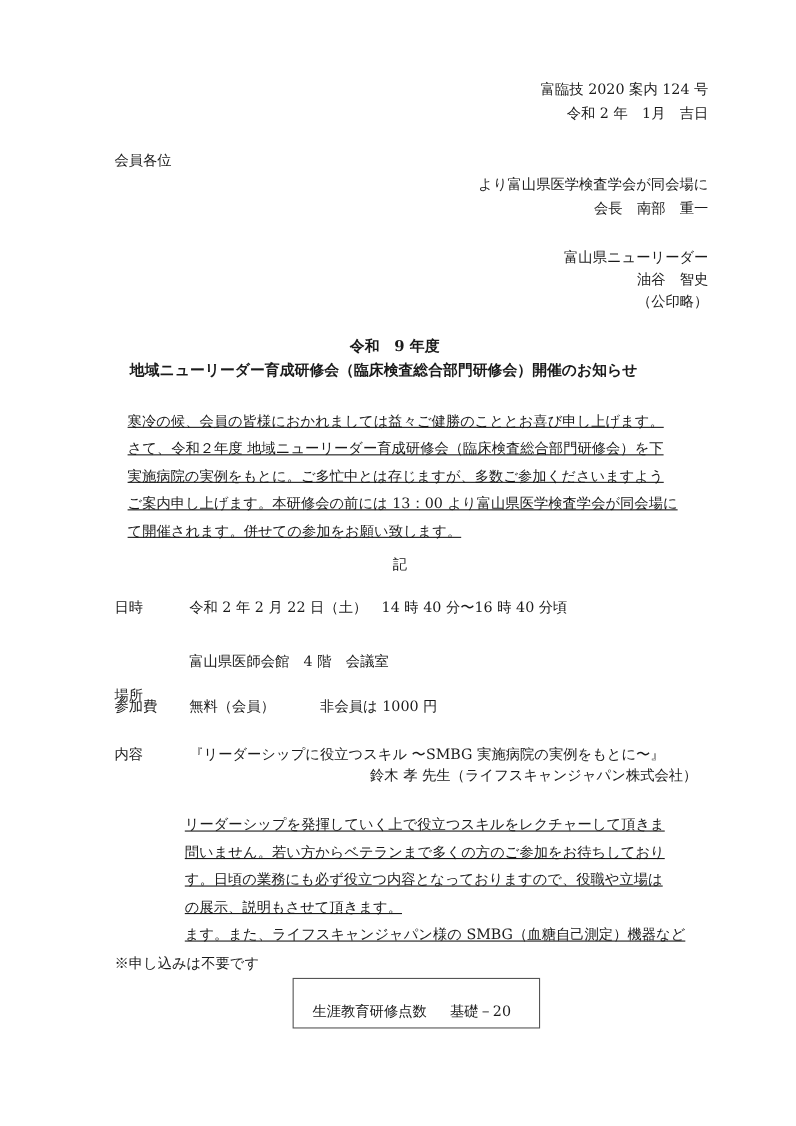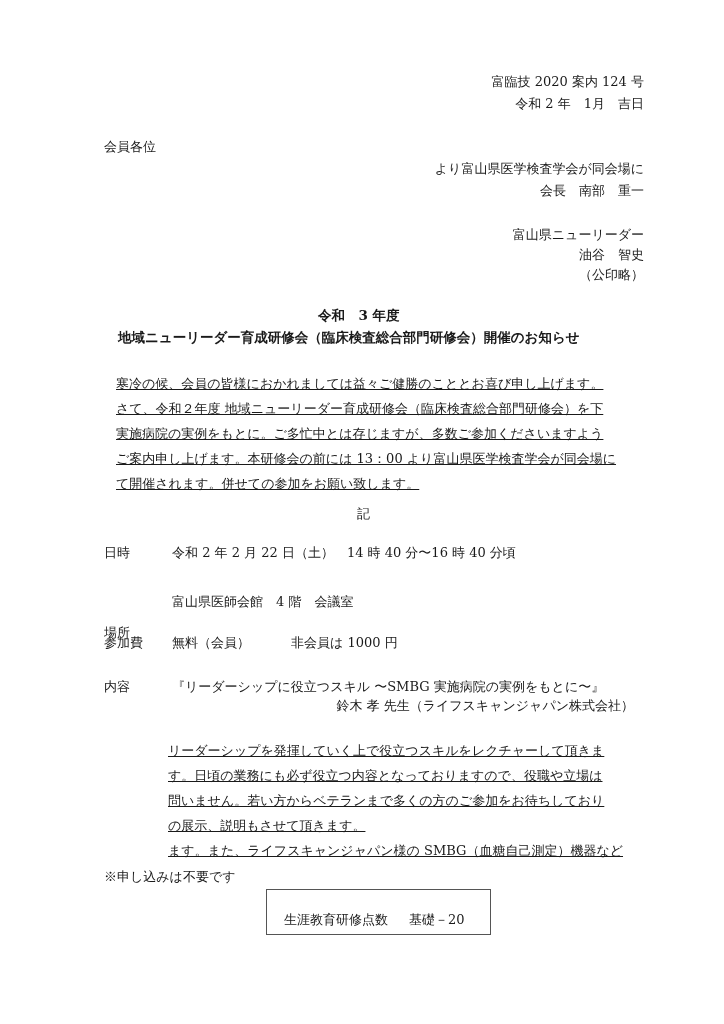--- a/index.html
+++ b/index.html
@@ -21,21 +21,21 @@
   <div class="abs r" style="right:80px; top:97px;">令和 2 年　1月　吉日</div>
 
   <div class="abs" style="left:104px; top:140px;">会員各位</div>
 
   <div class="abs r" style="right:80px; top:162px;">より富山県医学検査学会が同会場に</div>
   <div class="abs r" style="right:80px; top:184px;">会長　南部　重一</div>
   <div class="abs r" style="right:80px; top:228px;">富山県ニューリーダー</div>
   <div class="abs r" style="right:80px; top:248px;">油谷　智史</div>
   <div class="abs r" style="right:80px; top:268px;">（公印略）</div>
 
-  <div class="abs title" style="left:318px; top:309px;">令和　3 年度</div>
+  <div class="abs title" style="left:318px; top:309px;">令和　9 年度</div>
   <div class="abs title" style="left:118px; top:331px;">地域ニューリーダー育成研修会（臨床検査総合部門研修会）開催のお知らせ</div>
 
   <div class="para" style="left:116px; top:371px;">
     <div style="padding-left:0px;">寒冷の候、会員の皆様におかれましては益々ご健勝のこととお喜び申し上げます。</div>
     <div>さて、令和２年度 地域ニューリーダー育成研修会（臨床検査総合部門研修会）を下</div>
     <div>実施病院の実例をもとに。ご多忙中とは存じますが、多数ご参加くださいますよう</div>
     <div>ご案内申し上げます。本研修会の前には 13：00 より富山県医学検査学会が同会場に</div>
     <div>て開催されます。併せての参加をお願い致します。</div>
   </div>
 
@@ -50,22 +50,22 @@
   <div class="abs" style="left:104px; top:636px;">参加費</div>
   <div class="abs" style="left:172px; top:636px;">無料（会員）</div>
   <div class="abs" style="left:291px; top:636px;">非会員は 1000 円</div>
 
   <div class="abs" style="left:104px; top:680px;">内容</div>
   <div class="abs" style="left:172px; top:680px;">『リーダーシップに役立つスキル 〜SMBG 実施病院の実例をもとに〜』</div>
   <div class="abs r" style="right:90px; top:699px;">鈴木 孝 先生（ライフスキャンジャパン株式会社）</div>
 
   <div class="para" style="left:168px; top:738px;">
     <div>リーダーシップを発揮していく上で役立つスキルをレクチャーして頂きま</div>
+    <div>問いません。若い方からベテランまで多くの方のご参加をお待ちしており</div>
     <div>す。日頃の業務にも必ず役立つ内容となっておりますので、役職や立場は</div>
-    <div>問いません。若い方からベテランまで多くの方のご参加をお待ちしており</div>
     <div>の展示、説明もさせて頂きます。</div>
     <div>ます。また、ライフスキャンジャパン様の SMBG（血糖自己測定）機器など</div>
   </div>
 
   <div class="abs" style="left:104px; top:870px;">※申し込みは不要です</div>
 
   <div class="box">
     <span>生涯教育研修点数</span>
     <span style="left:142px;">基礎－20</span>
   </div>

